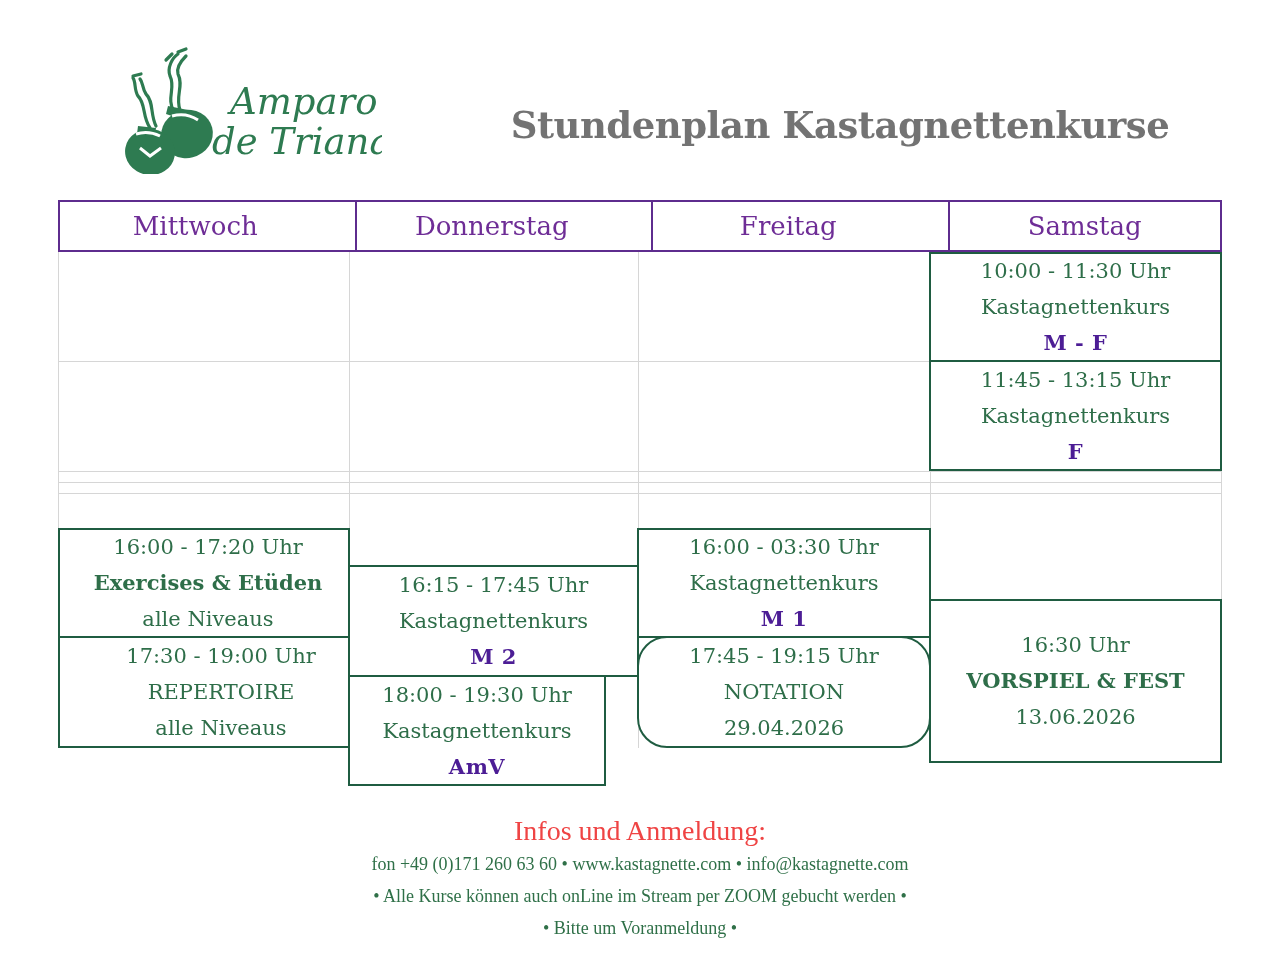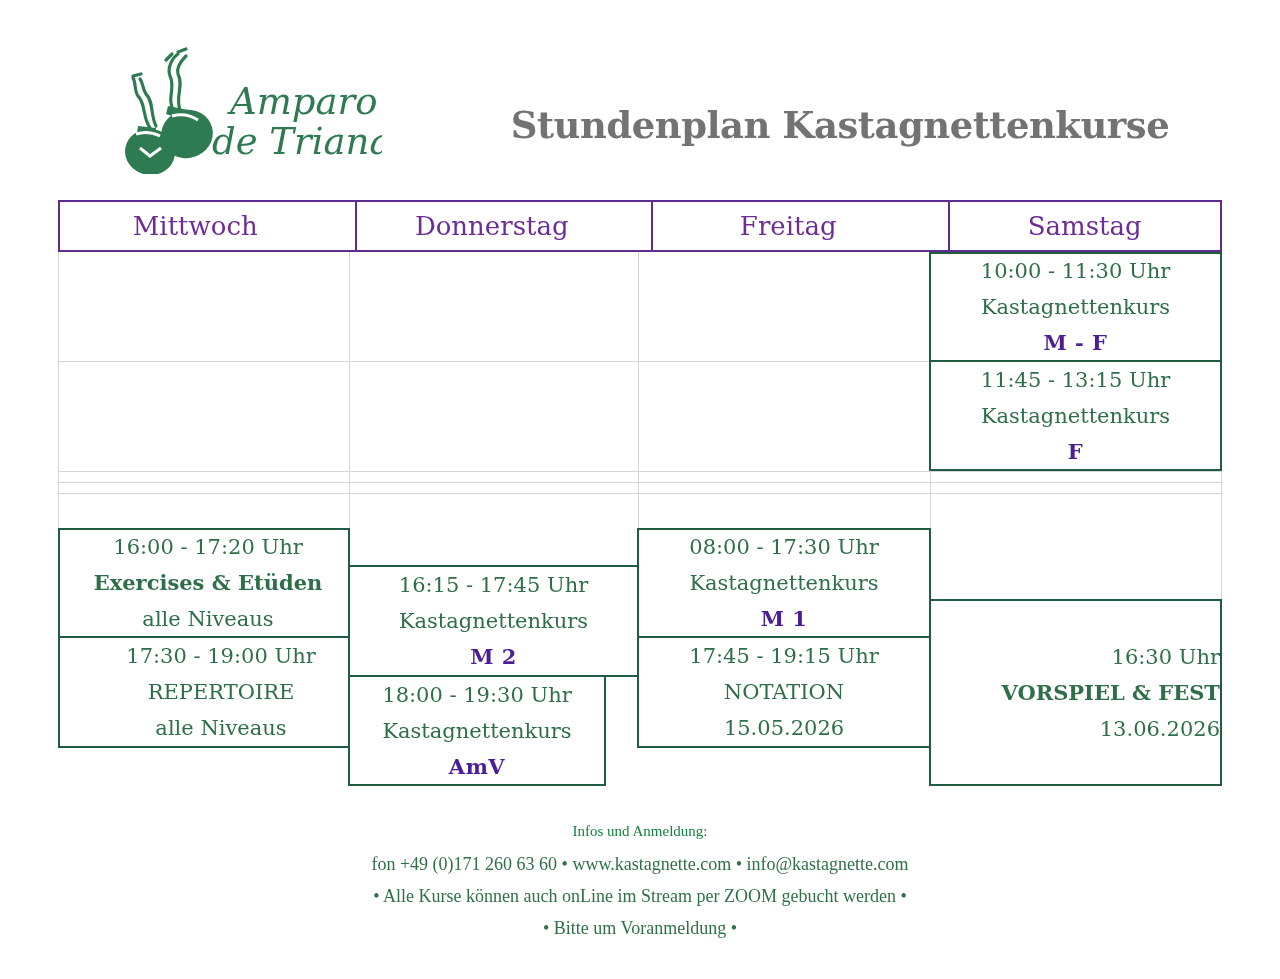--- a/index.html
+++ b/index.html
@@ -33,27 +33,27 @@
   .event .b{font-weight:700;color:#4c1d95;letter-spacing:0.5px;}
   .event .sb{font-weight:700;color:#2e6e49;}
 
   .ev-sa1{left:929px;top:252px;width:293px;height:110px;}
   .ev-sa2{left:929px;top:360px;width:293px;height:111px;}
   .ev-mi1{left:58px; top:528px;width:292px;height:110px;padding-left:8px;}
   .ev-mi2{left:58px; top:636px;width:326px;height:112px;}
   .ev-do1{left:348px;top:565px;width:291px;height:112px;align-items:center;}
   .ev-do2{left:348px;top:675px;width:258px;height:111px;}
   .ev-fr1{left:637px;top:528px;width:294px;height:110px;}
-  .ev-fr2{left:637px;top:636px;width:294px;height:112px;}
-  .ev-sa3{left:929px;top:599px;width:293px;height:187px;align-items:flex-end;}
+  .ev-fr2{left:637px;top:636px;width:294px;height:112px;border-radius:30px;}
+  .ev-sa3{left:929px;top:599px;width:293px;height:164px;}
 
   
   .footer{position:absolute;left:0;top:814px;width:1280px;text-align:center;
           font-family:"Liberation Serif",serif;}
-  .footer-heading{font-size:15px;color:#15803d;line-height:34px;}
+  .footer-heading{font-size:28px;color:#ef4444;line-height:34px;}
   .footer-line{font-size:18px;color:#2f7048;line-height:32px;}
 </style>
 </head>
 <body>
 
 <div class="logo">
   <svg width="270" height="132" viewBox="0 0 270 132">
     <g stroke="#2e7b51" fill="none" stroke-width="3.2" stroke-linecap="round">
       <path d="M62,70 C54,56 64,46 58,34 C55,26 60,16 66,12"></path>
       <path d="M68,68 C63,54 72,44 66,32 C64,25 70,18 74,14"></path>
@@ -129,29 +129,29 @@
   <span class="b">M 2</span>
 </div>
 
 <div class="event ev-do2">
   <span>18:00 - 19:30 Uhr</span>
   <span>Kastagnettenkurs</span>
   <span class="b">AmV</span>
 </div>
 
 <div class="event ev-fr1">
-  <span>08:00 - 17:30 Uhr</span>
+  <span>16:00 - 03:30 Uhr</span>
   <span>Kastagnettenkurs</span>
   <span class="b">M 1</span>
 </div>
 
 <div class="event ev-fr2">
   <span>17:45 - 19:15 Uhr</span>
   <span>NOTATION</span>
-  <span>15.05.2026</span>
+  <span>29.04.2026</span>
 </div>
 
 <div class="event ev-sa3">
   <span>16:30 Uhr</span>
   <span class="sb">VORSPIEL &amp; FEST</span>
   <span>13.06.2026</span>
 </div>
 
 <div class="footer">
   <div class="footer-heading">Infos und Anmeldung:</div>

